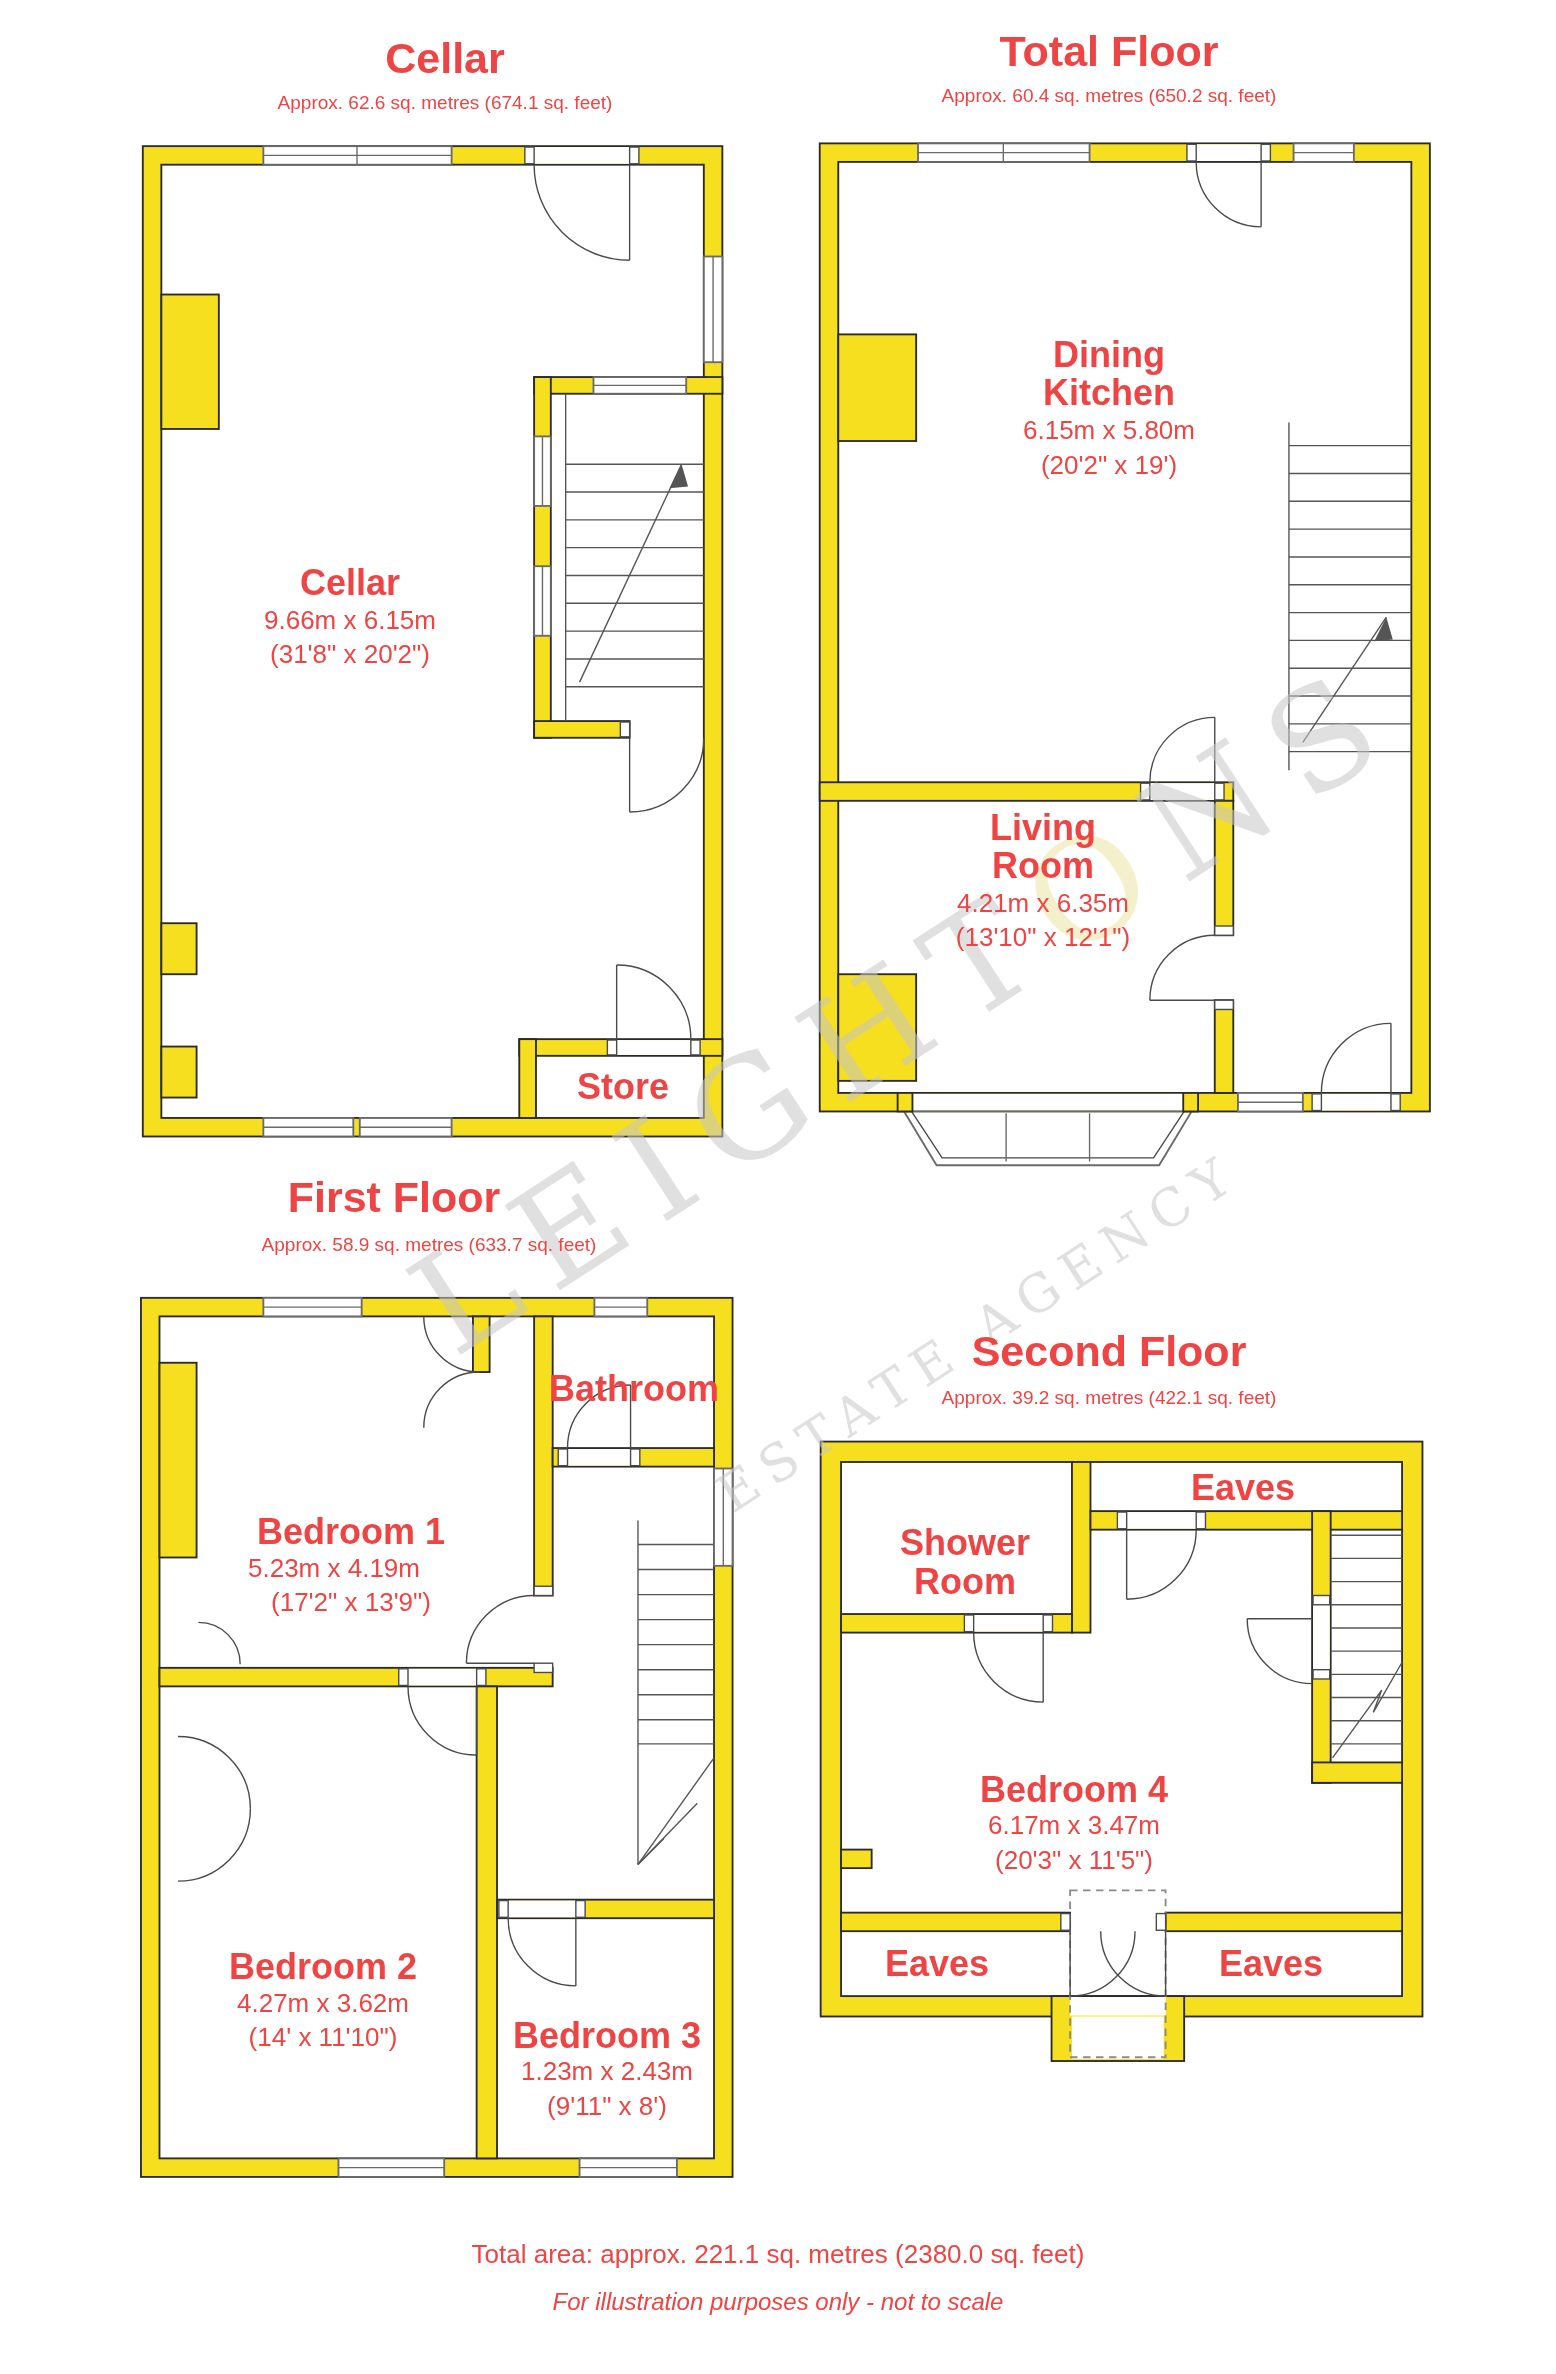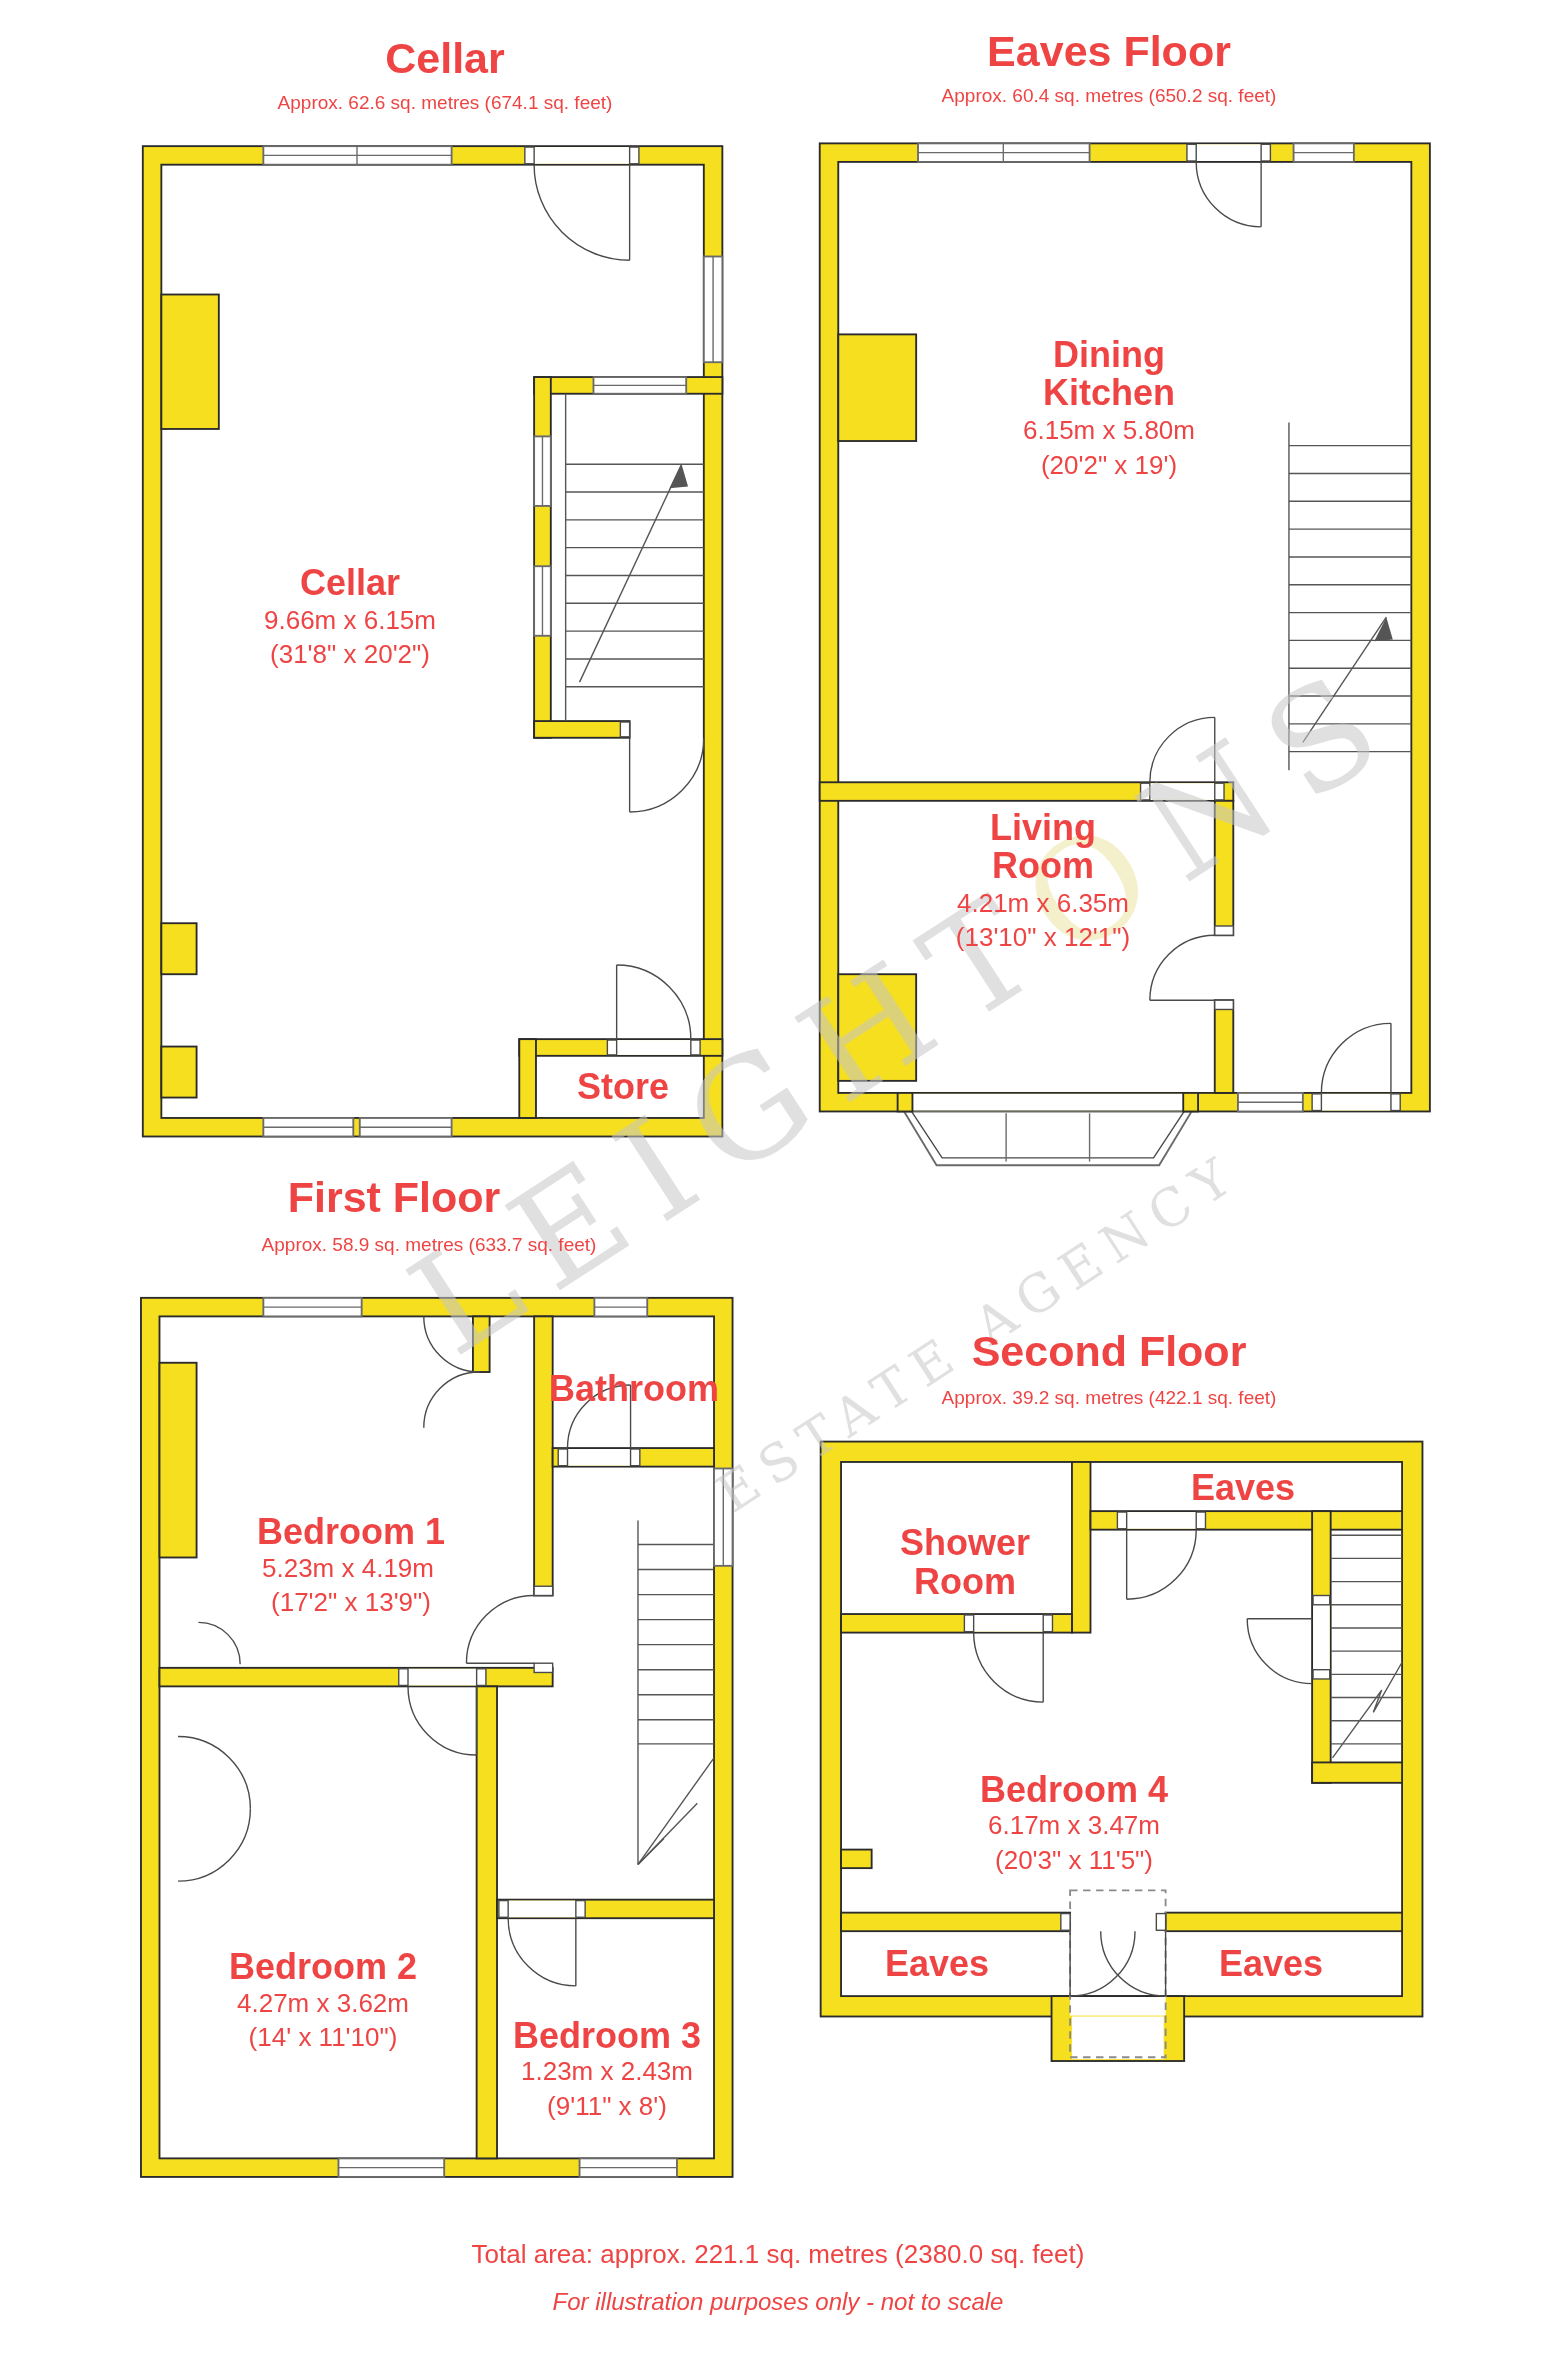--- a/index.html
+++ b/index.html
@@ -314,35 +314,35 @@
 
   <div>
 
     <div class="lbl title" style="left:445px;top:58px">Cellar</div>
     <div class="lbl subtitle" style="left:445px;top:103px">Approx. 62.6 sq. metres (674.1 sq. feet)</div>
     <div class="lbl room" style="left:350px;top:583px">Cellar</div>
     <div class="lbl dims" style="left:350px;top:620px">9.66m x 6.15m</div>
     <div class="lbl dims" style="left:350px;top:654px">(31'8" x 20'2")</div>
     <div class="lbl room" style="left:623px;top:1087px">Store</div>
 
-    <div class="lbl title" style="left:1109px;top:51px">Eaves Floor</div>
+    <div class="lbl title" style="left:1109px;top:51px">Total Floor</div>
     <div class="lbl subtitle" style="left:1109px;top:96px">Approx. 60.4 sq. metres (650.2 sq. feet)</div>
     <div class="lbl room" style="left:1109px;top:355px">Dining</div>
     <div class="lbl room" style="left:1109px;top:393px">Kitchen</div>
     <div class="lbl dims" style="left:1109px;top:430px">6.15m x 5.80m</div>
     <div class="lbl dims" style="left:1109px;top:465px">(20'2" x 19')</div>
     <div class="lbl room" style="left:1043px;top:828px">Living</div>
     <div class="lbl room" style="left:1043px;top:866px">Room</div>
     <div class="lbl dims" style="left:1043px;top:903px">4.21m x 6.35m</div>
     <div class="lbl dims" style="left:1043px;top:937px">(13'10" x 12'1")</div>
 
     <div class="lbl title" style="left:394px;top:1197px">First Floor</div>
     <div class="lbl subtitle" style="left:429px;top:1245px">Approx. 58.9 sq. metres (633.7 sq. feet)</div>
     <div class="lbl room" style="left:351px;top:1532px">Bedroom 1</div>
-    <div class="lbl dims" style="left:348px;top:1568px">5.23m x 4.19m</div>
+    <div class="lbl dims" style="left:334px;top:1568px">5.23m x 4.19m</div>
     <div class="lbl dims" style="left:351px;top:1602px">(17'2" x 13'9")</div>
     <div class="lbl room" style="left:634px;top:1389px">Bathroom</div>
     <div class="lbl room" style="left:323px;top:1967px">Bedroom 2</div>
     <div class="lbl dims" style="left:323px;top:2003px">4.27m x 3.62m</div>
     <div class="lbl dims" style="left:323px;top:2037px">(14' x 11'10")</div>
     <div class="lbl room" style="left:607px;top:2036px">Bedroom 3</div>
     <div class="lbl dims" style="left:607px;top:2071px">1.23m x 2.43m</div>
     <div class="lbl dims" style="left:607px;top:2106px">(9'11" x 8')</div>
 
     <div class="lbl title" style="left:1109px;top:1351px">Second Floor</div>

